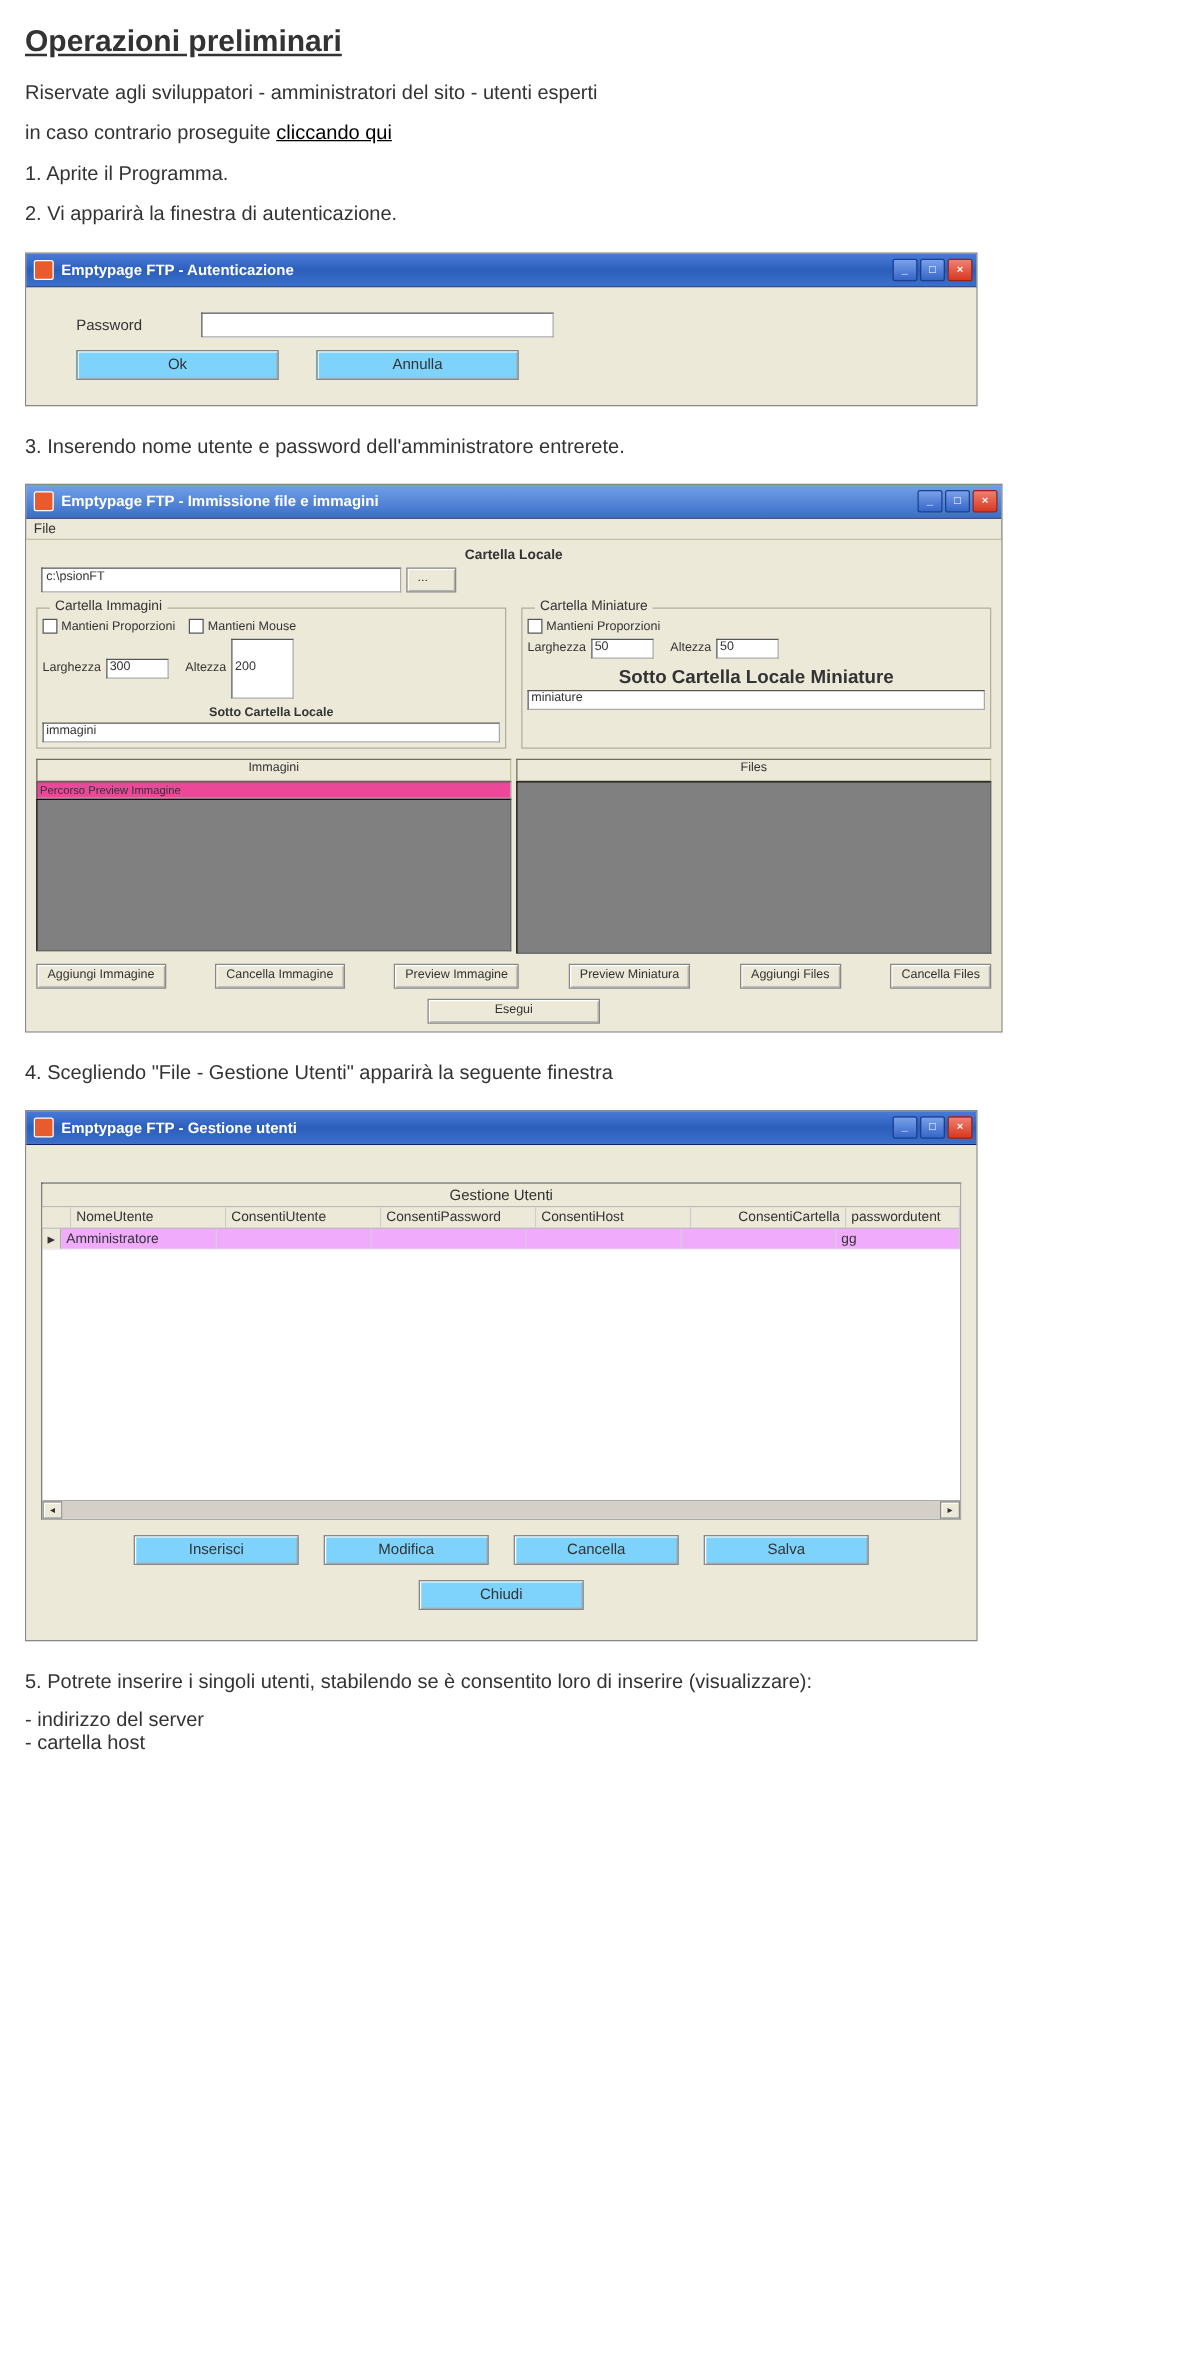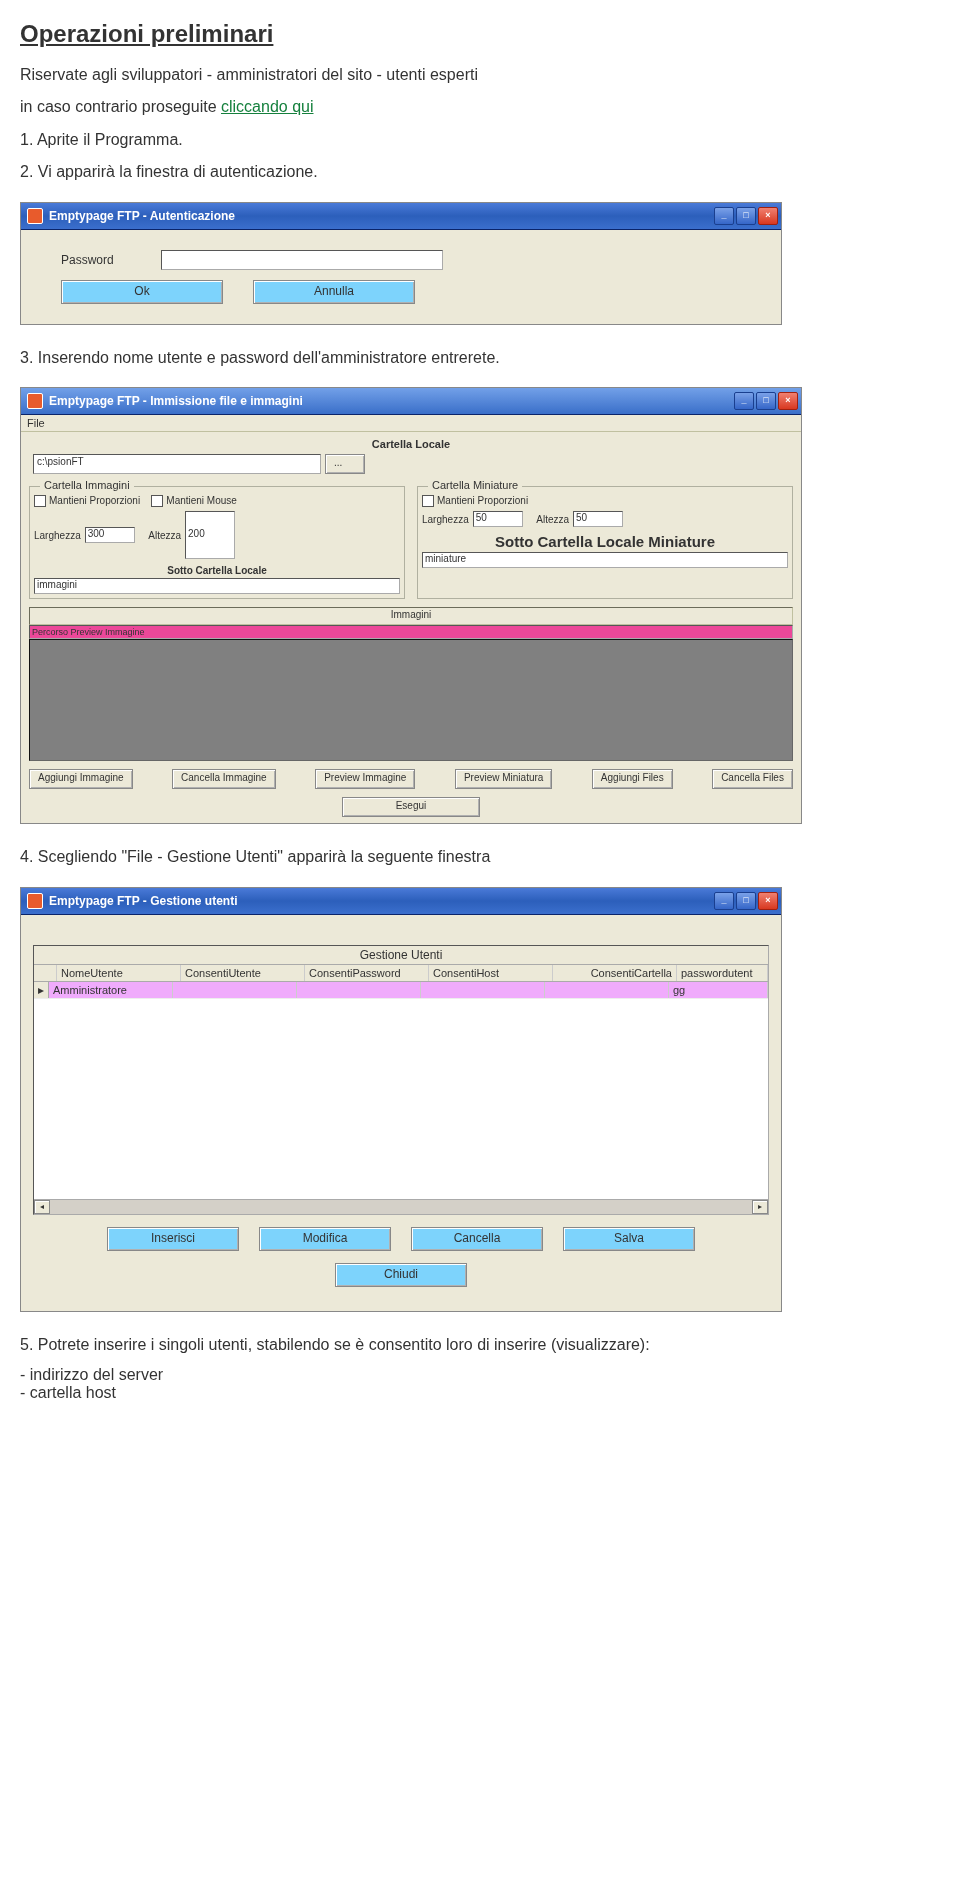--- a/index.html
+++ b/index.html
@@ -1,18 +1,18 @@
 <!DOCTYPE html>
 <html><head>
 <meta charset="utf-8">
 <style>
   body { font-family: Verdana, Arial, sans-serif; font-size: 16px; margin: 0; padding: 20px; background: #fff; color: #333; width: 920px; }
   h2 { font-size: 24px; margin: 0 0 16px 0; text-decoration: underline; font-weight: bold; }
   p { margin: 0 0 10px 0; line-height: 1.4; }
-  a.link { color: #15803d; text-decoration: underline; }
+  a.link { color: #000000; text-decoration: underline; }
   .window { border: 1px solid #888; margin: 18px 0 22px 0; background: #ece9d8; font-family: Tahoma, Arial, sans-serif; font-size: 12px; position: relative; }
   .titlebar { display: flex; align-items: center; height: 26px; background: linear-gradient(to bottom, #4a7ad8 0%, #2c5fbb 50%, #3b6fcd 100%); color: #fff; font-weight: bold; padding-left: 6px; border-bottom: 1px solid #0a246a; }
   .titlebar .appicon { width: 14px; height: 14px; background: #e85b2c; border: 1px solid #fff; border-radius: 2px; margin-right: 6px; }
   .titlebar .title { flex: 1; font-size: 12px; }
   .winbtns { display: flex; gap: 2px; padding-right: 3px; }
   .winbtn { width: 18px; height: 16px; background: linear-gradient(to bottom,#7aa1e8,#3566c8); border: 1px solid #1a3f8f; border-radius: 2px; color: #fff; text-align: center; font-size: 9px; line-height: 14px; font-family: Arial; }
   .winbtn.close { background: linear-gradient(to bottom,#f08070,#d83820); border-color: #a02010; }
   .client { padding: 10px; background: #ece9d8; }
   .formrow { display: flex; align-items: center; margin: 10px 0; }
   .formrow .lbl { width: 100px; text-align: left; padding-left: 30px; }
@@ -138,20 +138,24 @@
         <div style="text-align:center;font-size:15px;font-weight:bold;margin-top:6px;">Sotto Cartella Locale Miniature</div>
         <div class="tin" style="height:14px;font-size:10px;padding:0 2px;margin-top:2px;">miniature</div>
       </div>
     </div>
     <div style="display:flex;gap:4px;margin:2px 4px;">
       <div style="flex:1;">
         <div class="tabcell" style="margin-bottom:0;">Immagini</div>
         <div style="font-size:9px;border:1px inset #aaa;background:#ec4899;padding:1px 2px;">Percorso  Preview Immagine</div>
         <div class="graybox"></div>
       </div>
+      <div style="flex:1;">
+        <div class="tabcell">Files</div>
+        <div class="graybox" style="height:136px;margin-top:0;"></div>
+      </div>
     </div>
     <div style="display:flex;gap:6px;justify-content:space-between;margin:8px 4px 2px;">
       <div class="smbtn">Aggiungi Immagine</div>
       <div class="smbtn">Cancella Immagine</div>
       <div class="smbtn">Preview Immagine</div>
       <div class="smbtn">Preview Miniatura</div>
       <div class="smbtn">Aggiungi Files</div>
       <div class="smbtn">Cancella Files</div>
     </div>
     <div style="text-align:center;margin:8px 0 2px;">

